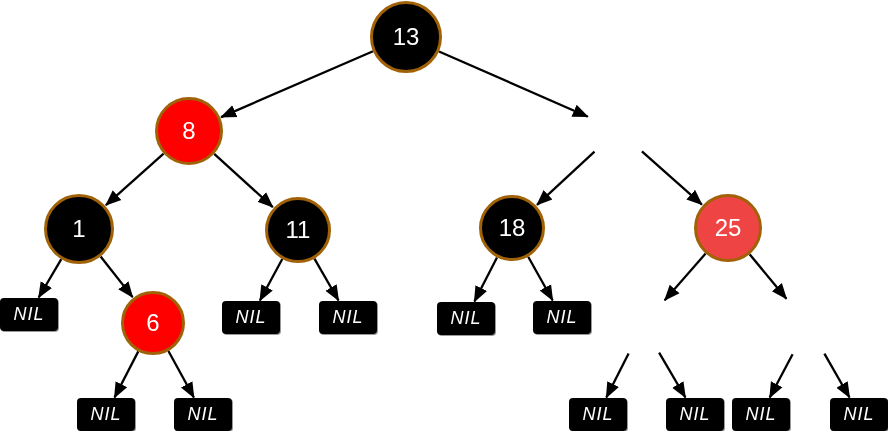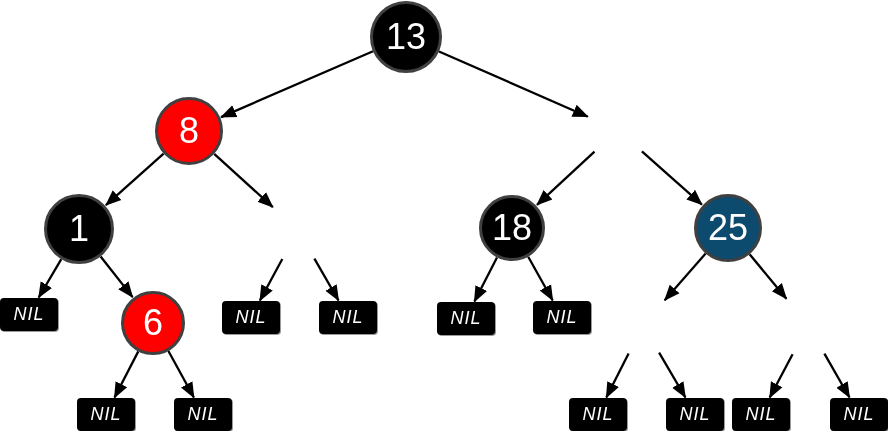--- a/index.html
+++ b/index.html
@@ -13,27 +13,27 @@
   }
   .edges-svg {
     position: absolute;
     left: 0; top: 0;
     width: 888px; height: 431px;
   }
   .nodes-layer { position: absolute; left: 0; top: 0; width: 100%; height: 100%; }
   .node {
     position: absolute;
     border-radius: 50%;
-    border: 3px solid #404040;
+    border: 3px solid #a16207;
     box-sizing: border-box;
     display: flex;
     align-items: center;
     justify-content: center;
     color: #ffffff;
-    font-size: 36px;
+    font-size: 24px;
     line-height: 1;
     user-select: none;
   }
   .nil {
     position: absolute;
     box-sizing: border-box;
     border-radius: 4px;
     display: flex;
     align-items: center;
     justify-content: center;
@@ -74,22 +74,23 @@
       <line x1="168.4" y1="351.0" x2="193.9" y2="397.5" stroke="#000000" stroke-width="2.3" marker-end="url(#ah)"></line>
       <line x1="628.6" y1="353.6" x2="606.3" y2="397.5" stroke="#000000" stroke-width="2.3" marker-end="url(#ah)"></line>
       <line x1="659.1" y1="352.6" x2="685.4" y2="397.5" stroke="#000000" stroke-width="2.3" marker-end="url(#ah)"></line>
       <line x1="792.6" y1="354.2" x2="769.7" y2="397.5" stroke="#000000" stroke-width="2.3" marker-end="url(#ah)"></line>
       <line x1="824.4" y1="353.6" x2="849.5" y2="397.5" stroke="#000000" stroke-width="2.3" marker-end="url(#ah)"></line>
     </svg>
   <div class="nodes-layer">
       <div class="node" style="background: rgb(0, 0, 0); color: rgb(255, 255, 255); width: 72px; height: 72px; left: 370px; top: 1px;">13</div>
       <div class="node" style="background: rgb(255, 0, 0); color: rgb(255, 255, 255); width: 68px; height: 68px; left: 155px; top: 97px;">8</div>
       <div class="node" style="background: rgb(0, 0, 0); color: rgb(255, 255, 255); width: 70px; height: 70px; left: 44px; top: 194px;">1</div>
+      <div class="node" style="background: rgb(0, 0, 0); color: rgb(255, 255, 255); width: 66px; height: 66px; left: 265px; top: 197px;">11</div>
       <div class="node" style="background: rgb(0, 0, 0); color: rgb(255, 255, 255); width: 66px; height: 66px; left: 479px; top: 195px;">18</div>
-      <div class="node" style="background: #0c4a6e; color: rgb(255, 255, 255); width: 68px; height: 68px; left: 694px; top: 194px;">25</div>
+      <div class="node" style="background: #ef4444; color: rgb(255, 255, 255); width: 68px; height: 68px; left: 694px; top: 194px;">25</div>
       <div class="node" style="background: rgb(255, 0, 0); color: rgb(255, 255, 255); width: 64px; height: 64px; left: 121px; top: 291px;">6</div>
       <div class="nil" style="background: rgb(0, 0, 0); color: rgb(255, 255, 255); width: 58px; height: 33px; left: 0px; top: 297.5px;">NIL</div>
       <div class="nil" style="background: rgb(0, 0, 0); color: rgb(255, 255, 255); width: 58px; height: 33px; left: 222px; top: 300.5px;">NIL</div>
       <div class="nil" style="background: rgb(0, 0, 0); color: rgb(255, 255, 255); width: 58px; height: 33px; left: 319px; top: 300.5px;">NIL</div>
       <div class="nil" style="background: rgb(0, 0, 0); color: rgb(255, 255, 255); width: 58px; height: 33px; left: 437px; top: 301.5px;">NIL</div>
       <div class="nil" style="background: rgb(0, 0, 0); color: rgb(255, 255, 255); width: 58px; height: 33px; left: 533px; top: 300.5px;">NIL</div>
       <div class="nil" style="background: rgb(0, 0, 0); color: rgb(255, 255, 255); width: 58px; height: 33px; left: 77px; top: 397.5px;">NIL</div>
       <div class="nil" style="background: rgb(0, 0, 0); color: rgb(255, 255, 255); width: 58px; height: 33px; left: 174px; top: 397.5px;">NIL</div>
       <div class="nil" style="background: rgb(0, 0, 0); color: rgb(255, 255, 255); width: 58px; height: 33px; left: 569px; top: 397.5px;">NIL</div>
       <div class="nil" style="background: rgb(0, 0, 0); color: rgb(255, 255, 255); width: 58px; height: 33px; left: 666px; top: 397.5px;">NIL</div>

